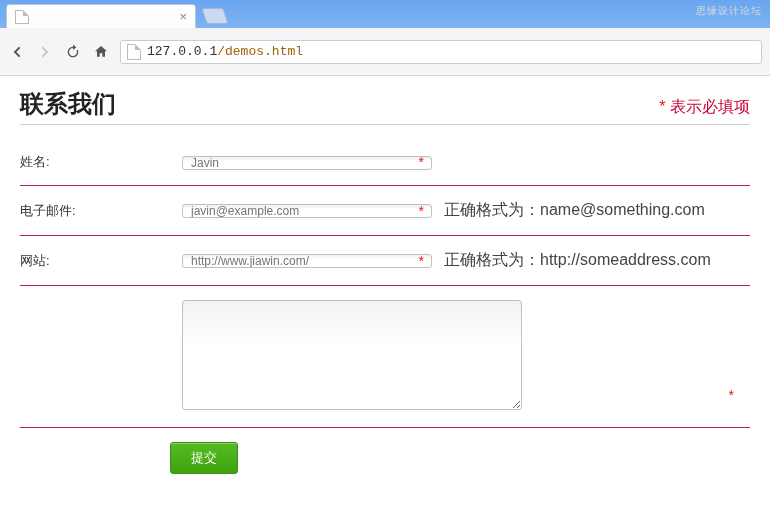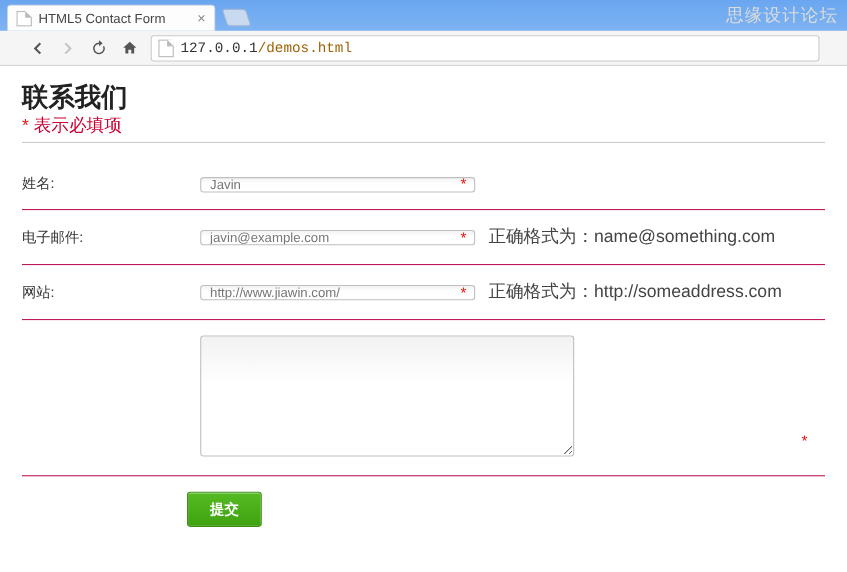--- a/index.html
+++ b/index.html
@@ -5,35 +5,35 @@
   * { box-sizing: border-box; margin: 0; padding: 0; }
   html, body { width: 770px; height: 520px; font-family: "Microsoft YaHei", Arial, sans-serif; background: #fff; overflow: hidden; }
 
   
   .tab-strip { height: 28px; background: linear-gradient(#6aa6f0, #7eb3f2); display: flex; align-items: flex-end; padding-left: 6px; position: relative; }
   .tab { background: #fdfdfd; height: 24px; min-width: 190px; border-top-left-radius: 4px; border-top-right-radius: 4px; display: flex; align-items: center; padding: 0 8px; font-size: 12px; color: #444; position: relative; border: 1px solid #b9c7db; border-bottom: none; }
   .tab .page-icon { width: 14px; height: 14px; border: 1px solid #bbb; background: #fff; margin-right: 6px; position: relative; }
   .tab .page-icon:before { content: ""; position: absolute; right: -1px; top: -1px; border: 3px solid #fff; border-left-color: #bbb; border-bottom-color: #bbb; }
   .tab .close { margin-left: auto; color: #888; font-size: 13px; line-height: 1; cursor: pointer; }
   .new-tab { width: 22px; height: 16px; background: #c9d9ef; margin-left: 8px; margin-bottom: 4px; border-radius: 3px; transform: skewX(18deg); border: 1px solid #9fb6d8; }
-  .watermark { position: absolute; right: 8px; top: 4px; font-size: 16px; color: #dcdcdc; letter-spacing: 1px; display: flex; gap: 6px; }
+  .watermark { position: absolute; right: 8px; top: 4px; font-size: 10px; color: #dcdcdc; letter-spacing: 1px; display: flex; gap: 6px; }
   .watermark span:first-child { font-family: SimSun, serif; }
 
-  .toolbar { height: 32px; background: #f5f5f5; border-bottom: 1px solid #d7d7d7; display: flex; align-items: center; padding: 0 25px; gap: 10px; justify-content: center; }
+  .toolbar { height: 48px; background: #f5f5f5; border-bottom: 1px solid #d7d7d7; display: flex; align-items: center; padding: 0 8px; gap: 10px; justify-content: center; }
   .nav-btn { width: 18px; height: 18px; display: flex; align-items: center; justify-content: center; color: #555; cursor: pointer; }
   .nav-btn.disabled { color: #c5c5c5; }
   .nav-btn svg { width: 16px; height: 16px; }
   .omnibox { flex: 1; height: 24px; border: 1px solid #ccc; border-radius: 3px; display: flex; align-items: center; background: #fff; font-family: "Consolas","Courier New",monospace; font-size: 13px; color: #333; padding: 0 6px; }
   .omnibox .file-icon { width: 14px; height: 16px; border: 1px solid #bbb; margin-right: 6px; position: relative; }
   .omnibox .file-icon:before { content:""; position:absolute; right:-1px; top:-1px; border:3px solid #fff; border-left-color:#bbb; border-bottom-color:#bbb; }
   .omnibox .url-path { color: #a16207; }
 
   .viewport { padding: 12px 20px 0 20px; height: calc(520px - 28px - 32px); overflow: hidden; }
 
-  .header-row { display: flex; align-items: baseline; justify-content: space-between; border-bottom: 1px solid #ccc; padding-bottom: 4px; margin-bottom: 14px; flex-direction: column; }
+  .header-row { display: flex; align-items: baseline; justify-content: space-between; border-bottom: 1px solid #ccc; padding-bottom: 4px; margin-bottom: 14px; }
   h1.page-title { font-size: 24px; font-weight: bold; color: #222; }
   .required-note { font-size: 16px; color: #c03; }
   .required-note .star { color: #e11; }
 
   .form-row { display: grid; grid-template-columns: 150px 250px 1fr; align-items: center; border-bottom: 1px solid #be185d; padding: 14px 0; gap: 12px; font-size: 13px; color: #333; }
   .form-row.tall { align-items: flex-start; }
   .form-label { font-weight: normal; }
 
   .field-wrap { position: relative; width: 250px; }
   .text-input, .textarea-input {
@@ -44,31 +44,30 @@
   .textarea-input { height: 110px; width: 340px; padding: 6px 22px 6px 8px; resize: both; }
   .tall .field-wrap { width: auto; grid-column: 2 / span 2; }
   .req-star { position: absolute; right: 8px; top: 50%; transform: translateY(-50%); color: #e11; font-size: 14px; pointer-events: none; }
   .tall .req-star { top: auto; bottom: 10px; right: 16px; transform: none; }
 
   .hint { font-size: 16px; color: #444; white-space: nowrap; }
 
   .submit-row { padding: 14px 0 0 150px; }
   .submit-btn {
     background: linear-gradient(#55bb22, #3fa210); color: #fff; border: 1px solid #3a9012;
-    border-radius: 3px; padding: 6px 20px; font-size: 13px; font-weight: bold; cursor: pointer;
+    border-radius: 3px; padding: 6px 20px; font-size: 13px; font-weight: normal; cursor: pointer;
     box-shadow: inset 0 1px 0 rgba(255,255,255,0.3);
   }
 </style>
 </head>
 <body>
 
 <div class="tab-strip">
   <div class="tab">
     <span class="page-icon"></span>
-    <span>HTML5 Contact Form</span>
     <span class="close">×</span>
   </div>
   <div class="new-tab"></div>
   <div class="watermark">
     <span>思缘设计论坛</span>
   </div>
 </div>
 
 <div class="toolbar">
   <div class="nav-btn">

